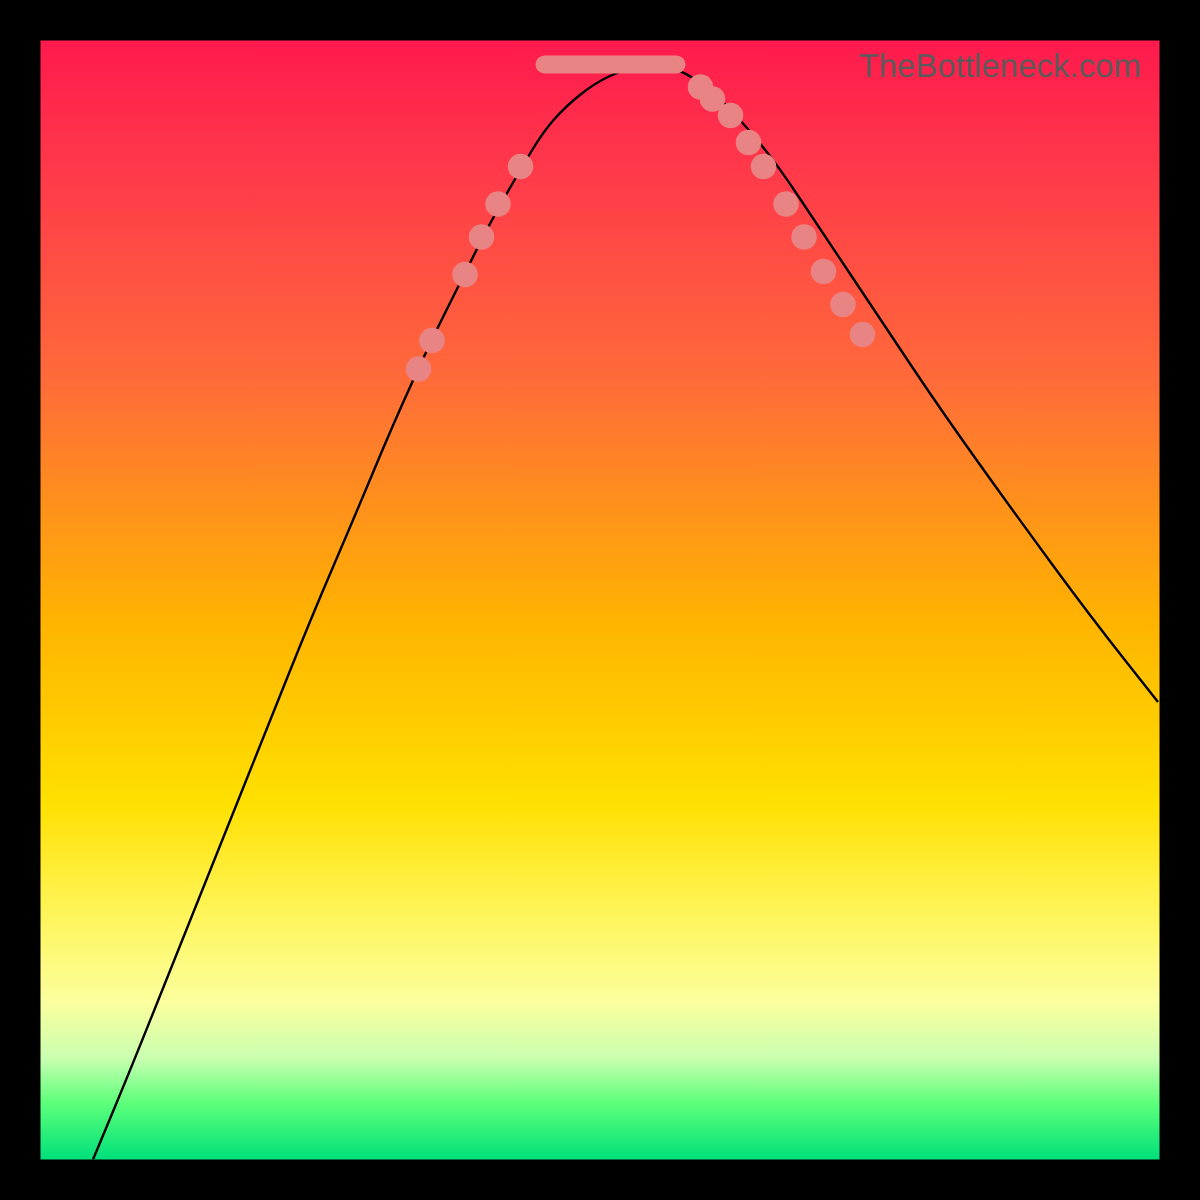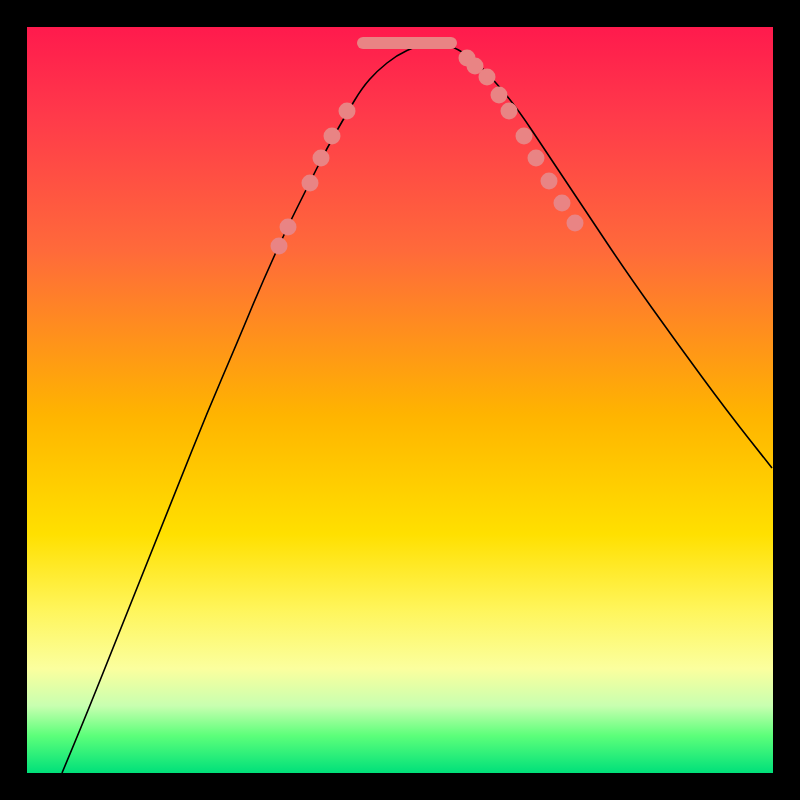--- a/index.html
+++ b/index.html
@@ -66,20 +66,21 @@
   .marker-bar {
     fill: #e98484;
     stroke: none;
   }
 </style>
 </head>
 <body>
 
 <div class="frame">
   <div class="plot">
+    <div class="watermark">TheBottleneck.com</div>
 
     <svg class="overlay" viewBox="0 0 746 746" preserveAspectRatio="none">
       <path id="curve-path" class="curve" d="M35,746.0 Q35,746.0 47.5,716.0 Q60,686.0 75.0,648.5 Q90,611.0 105.0,573.5 Q120,536.0 135.0,498.5 Q150,461.0 165.0,423.5 Q180,386.0 195.0,351.0 Q210,316.0 222.5,286.0 Q235,256.0 247.5,228.5 Q260,201.0 270.0,181.0 Q280,161.0 290.0,141.0 Q300,121.0 310.0,103.5 Q320,86.0 327.5,73.5 Q335,61.0 342.5,52.5 Q350,44.0 360.0,36.0 Q370,28.0 380.0,23.5 Q390,19.0 395.0,17.5 Q400,16.0 405.0,16.0 Q410,16.0 417.5,17.5 Q425,19.0 435.0,25.0 Q445,31.0 455.0,41.0 Q465,51.0 477.5,66.0 Q490,81.0 505.0,103.5 Q520,126.0 540.0,156.0 Q560,186.0 580.0,216.0 Q600,246.0 625.0,281.0 Q650,316.0 675.0,350.0 Q700,384.0 722.5,412.5 L745,441.0"></path>
       <g id="markers-left">
           <circle cx="252" cy="219.0" r="8.5" class="marker"></circle>
           <circle cx="261" cy="200.0" r="8.5" class="marker"></circle>
           <circle cx="283" cy="156.0" r="8.5" class="marker"></circle>
           <circle cx="294" cy="131.0" r="8.5" class="marker"></circle>
           <circle cx="305" cy="109.0" r="8.5" class="marker"></circle>
           <circle cx="320" cy="84.0" r="8.5" class="marker"></circle>

